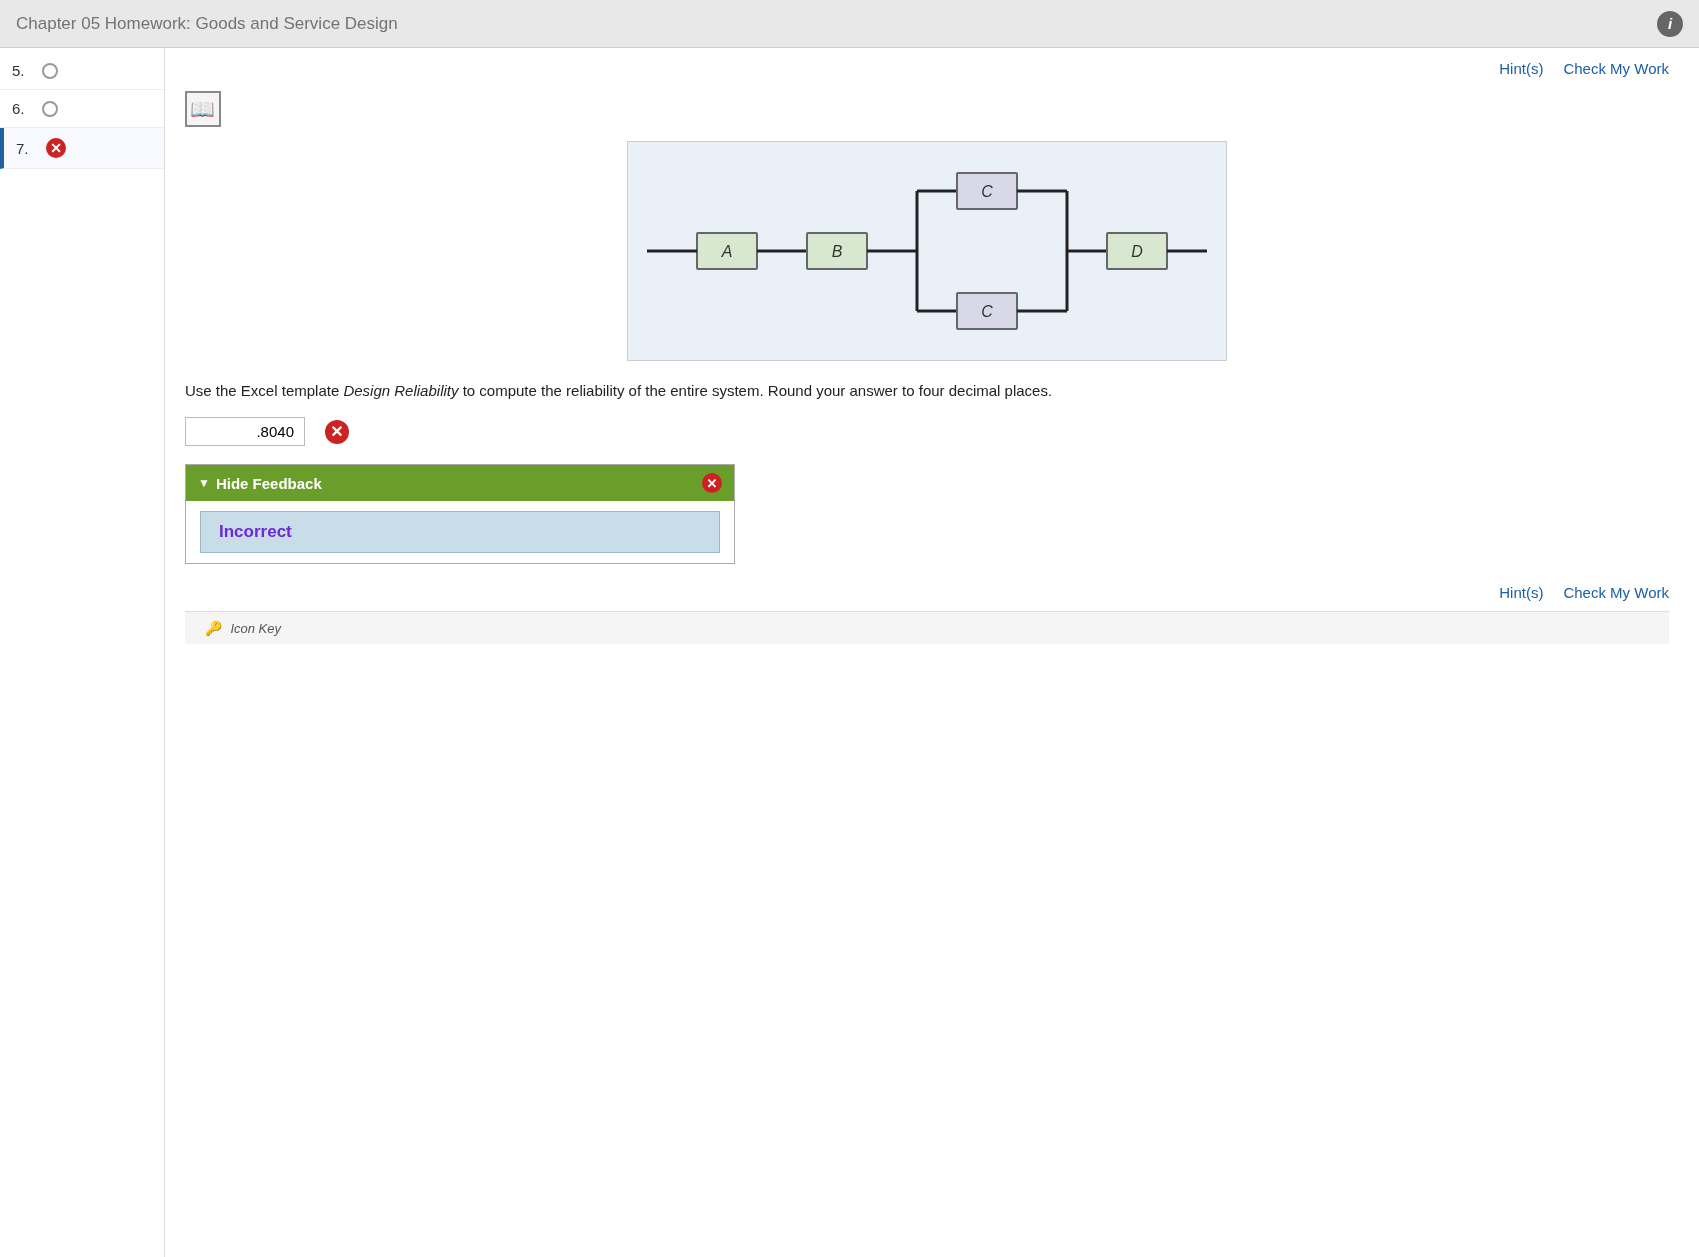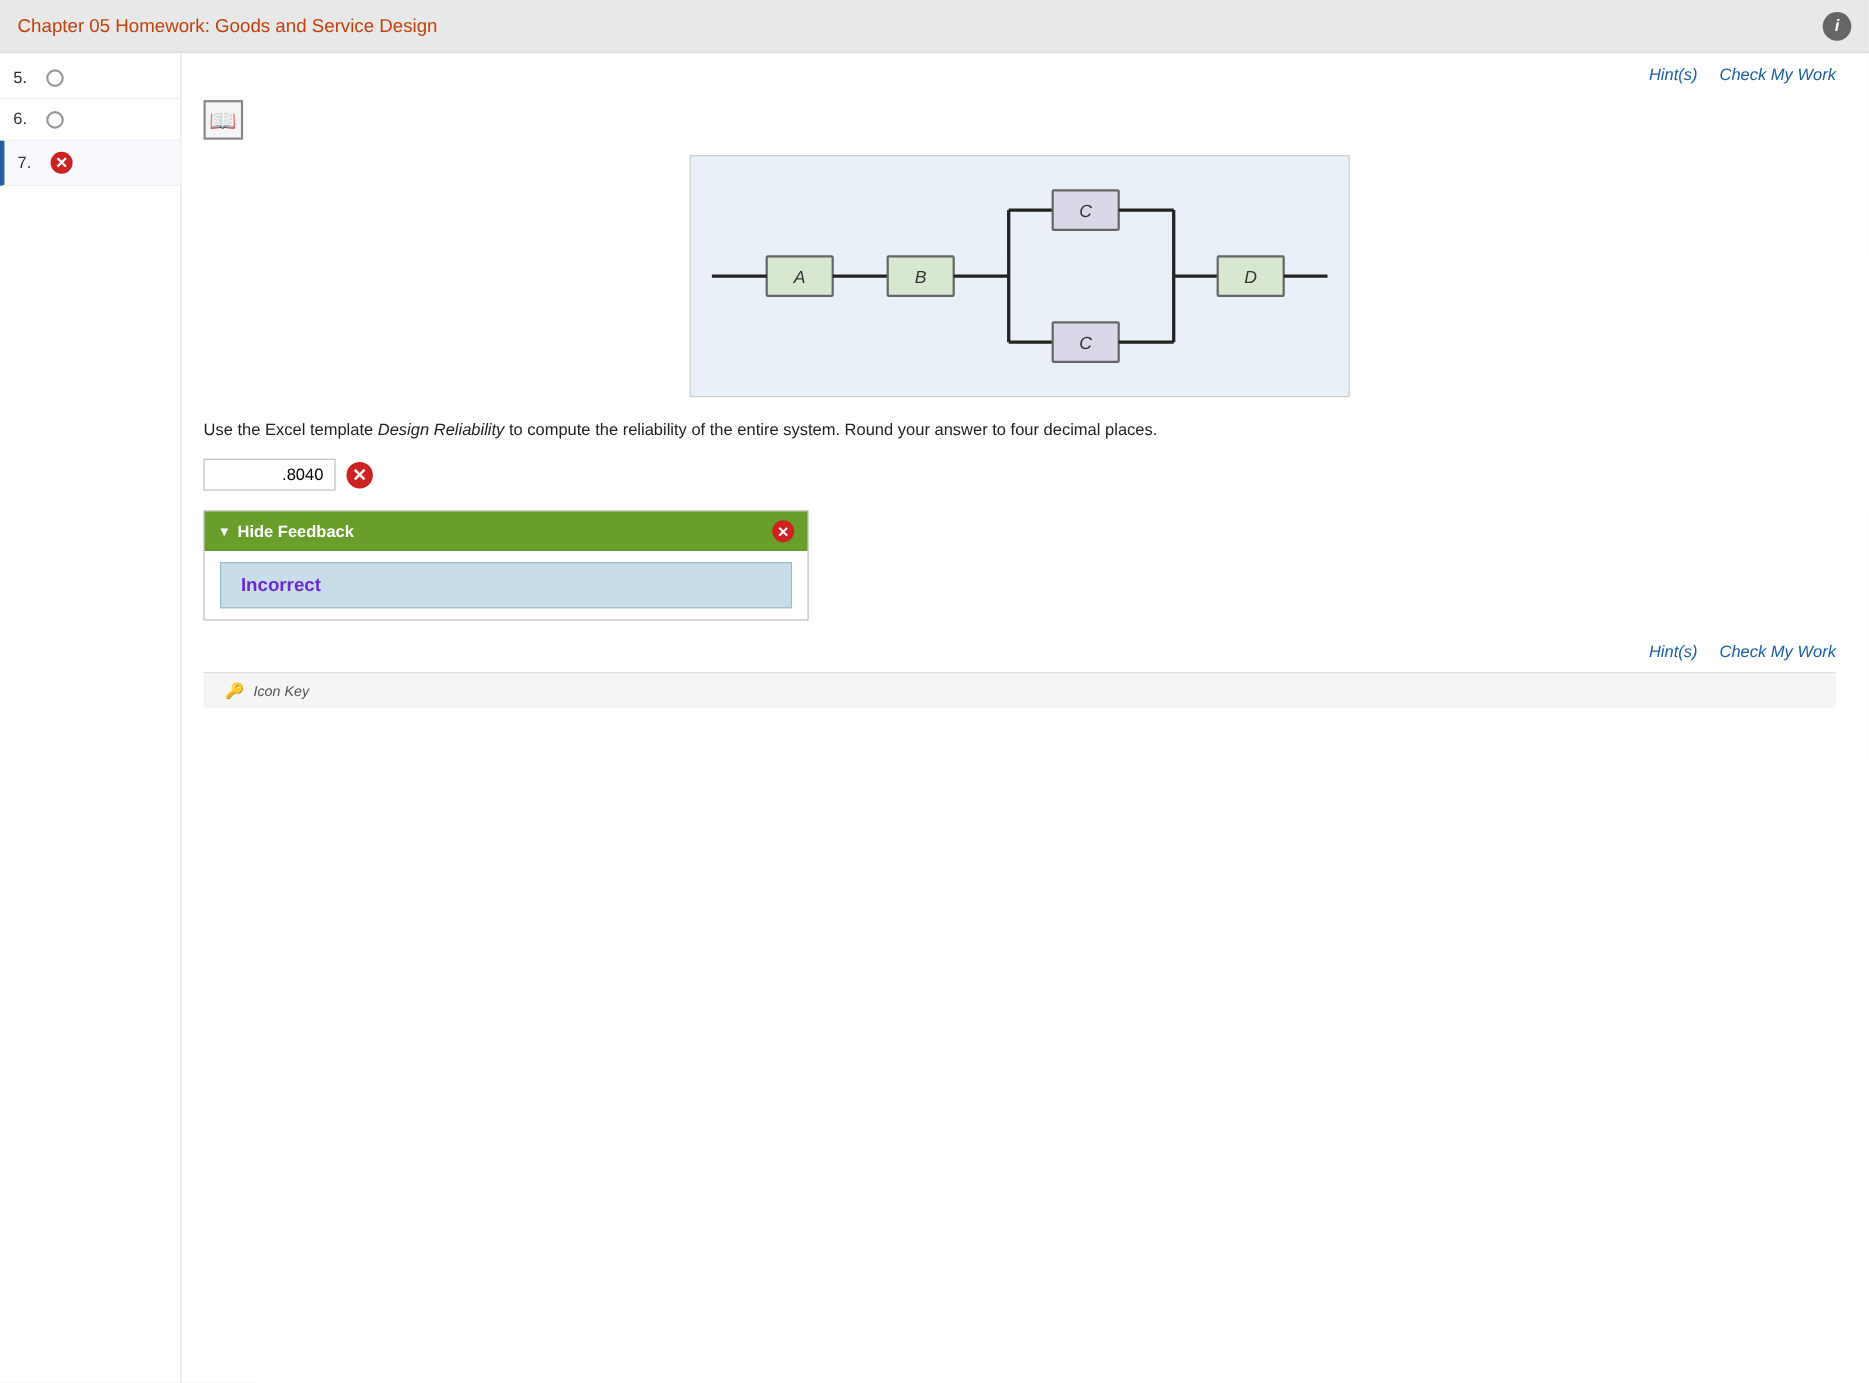--- a/index.html
+++ b/index.html
@@ -21,21 +21,21 @@
       background: #e8e8e8;
       border-bottom: 1px solid #ccc;
       padding: 8px 16px;
       display: flex;
       justify-content: space-between;
       align-items: center;
       height: 48px;
     }
     .title-bar-text {
       font-size: 17px;
-      color: #c2410c;
+      color: #737373;
     }
     .info-icon {
       width: 26px;
       height: 26px;
       border-radius: 50%;
       background: #666;
       color: white;
       display: flex;
       align-items: center;
       justify-content: center;
@@ -107,21 +107,20 @@
       gap: 20px;
       margin-bottom: 10px;
     }
     .link-btn {
       color: #1a5fa8;
       text-decoration: none;
       font-size: 15px;
       cursor: pointer;
       background: none;
       border: none;
-      font-style: italic;
     }
     
     .question-block {
       padding: 4px 0 10px 0;
     }
     .spreadsheet-header {
       display: flex;
       align-items: center;
       gap: 8px;
       margin-bottom: 14px;
@@ -165,21 +164,21 @@
       justify-content: center;
     }
     .diagram-svg {
       width: 560px;
       height: 200px;
     }
     
     .answer-row {
       display: flex;
       align-items: center;
-      gap: 10px;
+      gap: 20px;
       margin-bottom: 18px;
     }
     .answer-input {
       border: 1px solid #bbb;
       padding: 5px 10px;
       font-size: 15px;
       width: 120px;
       text-align: right;
       background: #fff;
     }

